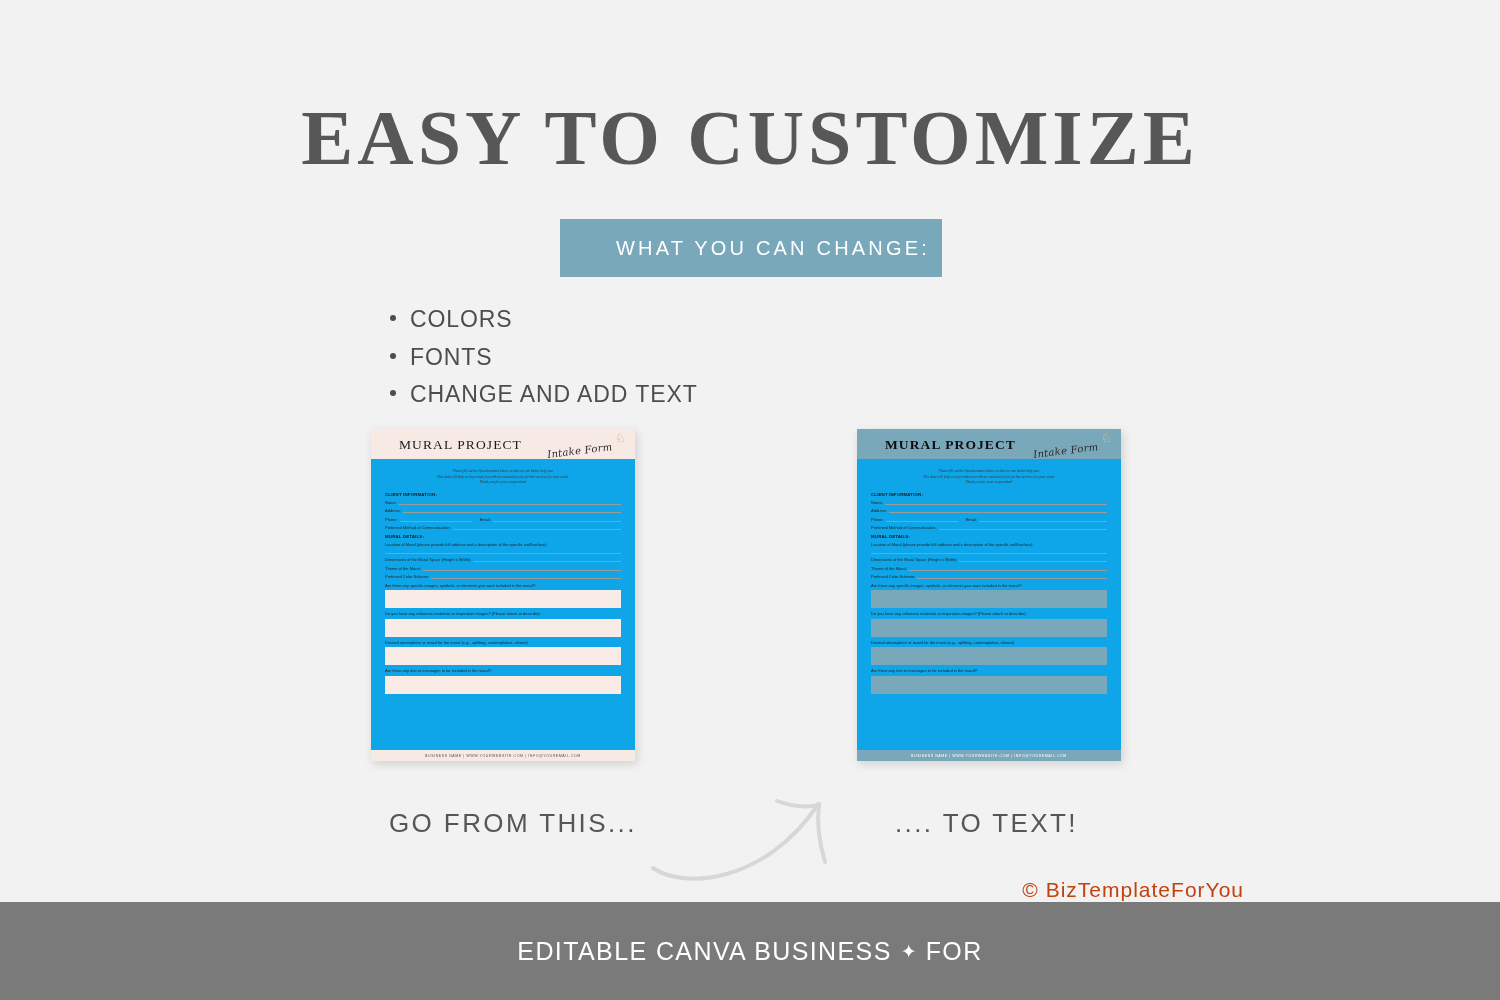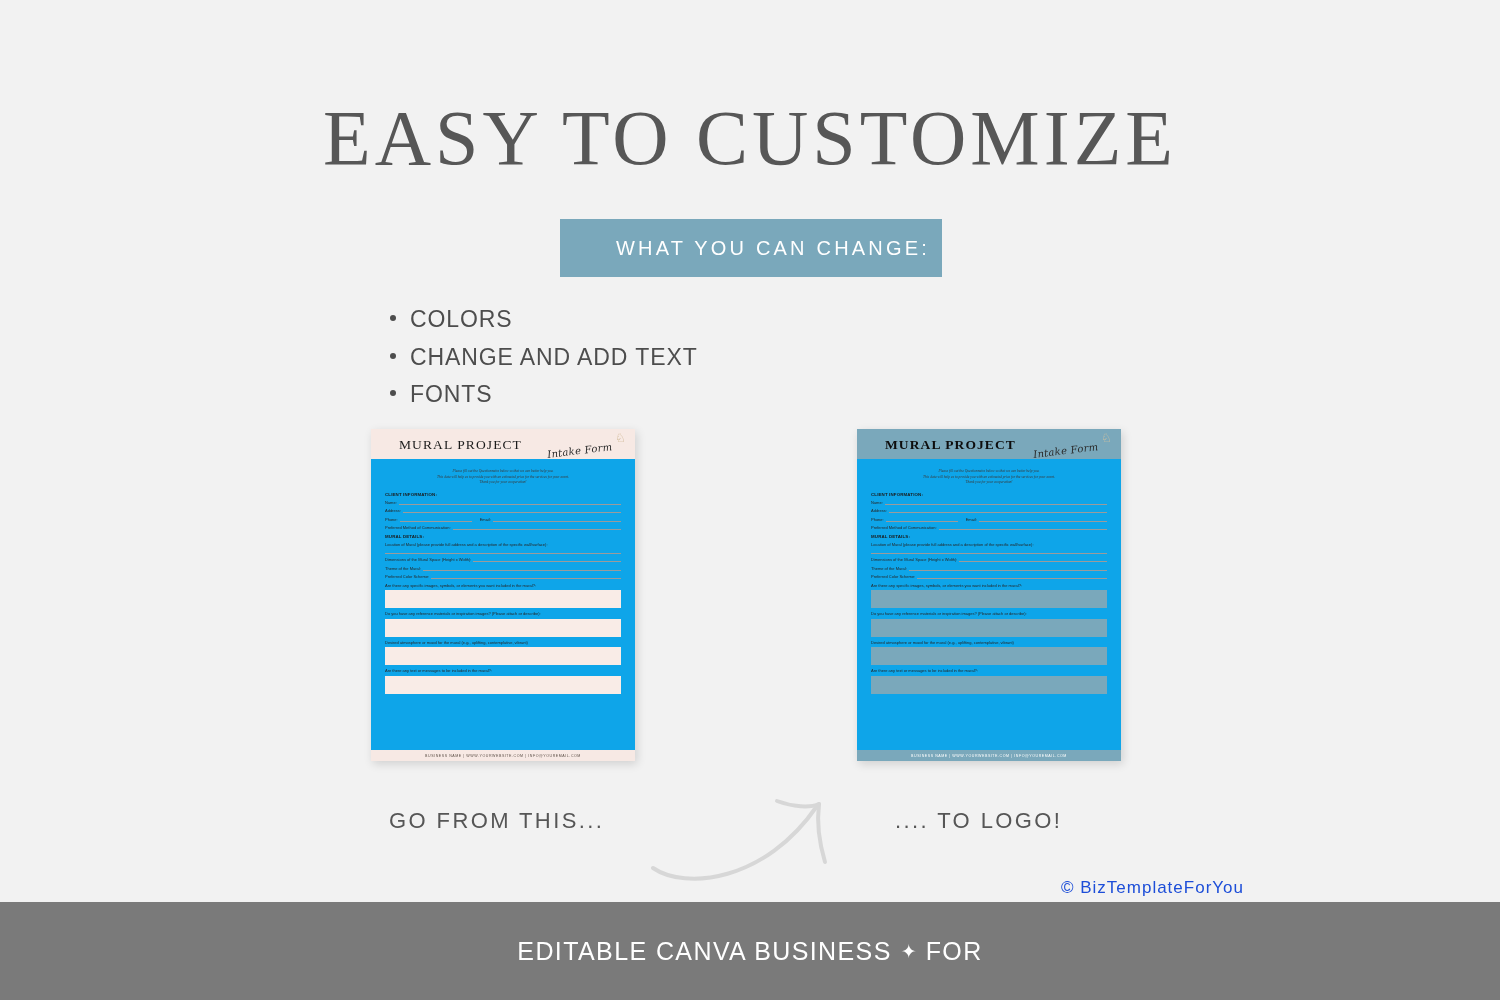--- a/index.html
+++ b/index.html
@@ -13,21 +13,21 @@
     position: relative;
   }
 
   
   .headline {
     text-align: center;
     font-family: "Liberation Serif", serif;
     font-size: 78px;
     letter-spacing: 4px;
     color: #575757;
-    font-weight: 400;
+    font-weight: 700;
     position: absolute;
     top: 97px;
     left: 0;
     right: 0;
     line-height: 1.05;
   }
 
   
   .banner {
     position: absolute;
@@ -202,44 +202,44 @@
     justify-content: center;
     font-size: 3.6px;
     letter-spacing: 0.55px;
   }
   .doc-left .doc-footer  { background: #f7e9e4; color: #5d5048; }
   .doc-right .doc-footer { background: #7aa8bb; color: #ffffff; }
 
   
   .caption {
     position: absolute;
-    font-size: 22px;
+    font-size: 26px;
     letter-spacing: 2.4px;
     color: #565656;
     top: 808px;
   }
   .caption-left  { left: 389px; }
   .caption-right { left: 895px; }
 
   .arrow-wrap {
     position: absolute;
     left: 645px;
     top: 790px;
     width: 210px;
     height: 95px;
   }
 
   
   .watermark {
     position: absolute;
     right: 256px;
     top: 878px;
-    font-size: 17px;
+    font-size: 21px;
     letter-spacing: 1px;
-    color: #1d4ed8;
+    color: #c2410c;
   }
 
   
   .bottom-bar {
     position: absolute;
     left: 0;
     bottom: 0;
     width: 1500px;
     height: 98px;
     background: #7a7a7a;
@@ -267,25 +267,25 @@
 </div>
 
 <div class="bullets">
   <div class="bullet-col">
     <div class="bullet-item">
       <span class="bullet-dot"></span>
       <span>COLORS</span>
     </div>
     <div class="bullet-item">
       <span class="bullet-dot"></span>
-      <span>CHANGE AND ADD TEXT</span>
+      <span>FONTS</span>
     </div>
     <div class="bullet-item">
       <span class="bullet-dot"></span>
-      <span>FONTS</span>
+      <span>CHANGE AND ADD TEXT</span>
     </div>
   </div>
 </div>
 
 <div class="doc doc-left">
   <div class="doc-header">
     <div class="doc-title">MURAL PROJECT</div>
     <div class="doc-script">Intake Form</div>
     <div class="doc-emblem">♘</div>
   </div>
@@ -425,21 +425,21 @@
     </div>
     <div class="qa">
       <div class="qa-question">Are there any text or messages to be included in the mural?:</div>
       <div class="qa-box"></div>
     </div>
   </div>
   <div class="doc-footer">BUSINESS NAME  |  WWW.YOURWEBSITE.COM  |  INFO@YOUREMAIL.COM</div>
 </div>
 
 <div class="caption caption-left">GO FROM THIS...</div>
-<div class="caption caption-right">.... TO LOGO!</div>
+<div class="caption caption-right">.... TO TEXT!</div>
 
 <div class="arrow-wrap">
   <svg width="210" height="95" viewBox="0 0 210 95" fill="none" xmlns="http://www.w3.org/2000/svg">
     <path d="M8 78 C 40 100, 120 92, 172 16" stroke="#d7d7d7" stroke-width="4" stroke-linecap="round" fill="none"></path>
     <path d="M132 11 C 148 17, 165 18, 174 14" stroke="#d7d7d7" stroke-width="4" stroke-linecap="round" fill="none"></path>
     <path d="M174 14 C 172 30, 174 52, 180 72" stroke="#d7d7d7" stroke-width="4" stroke-linecap="round" fill="none"></path>
   </svg>
 </div>
 
 <div class="watermark">© BizTemplateForYou</div>

